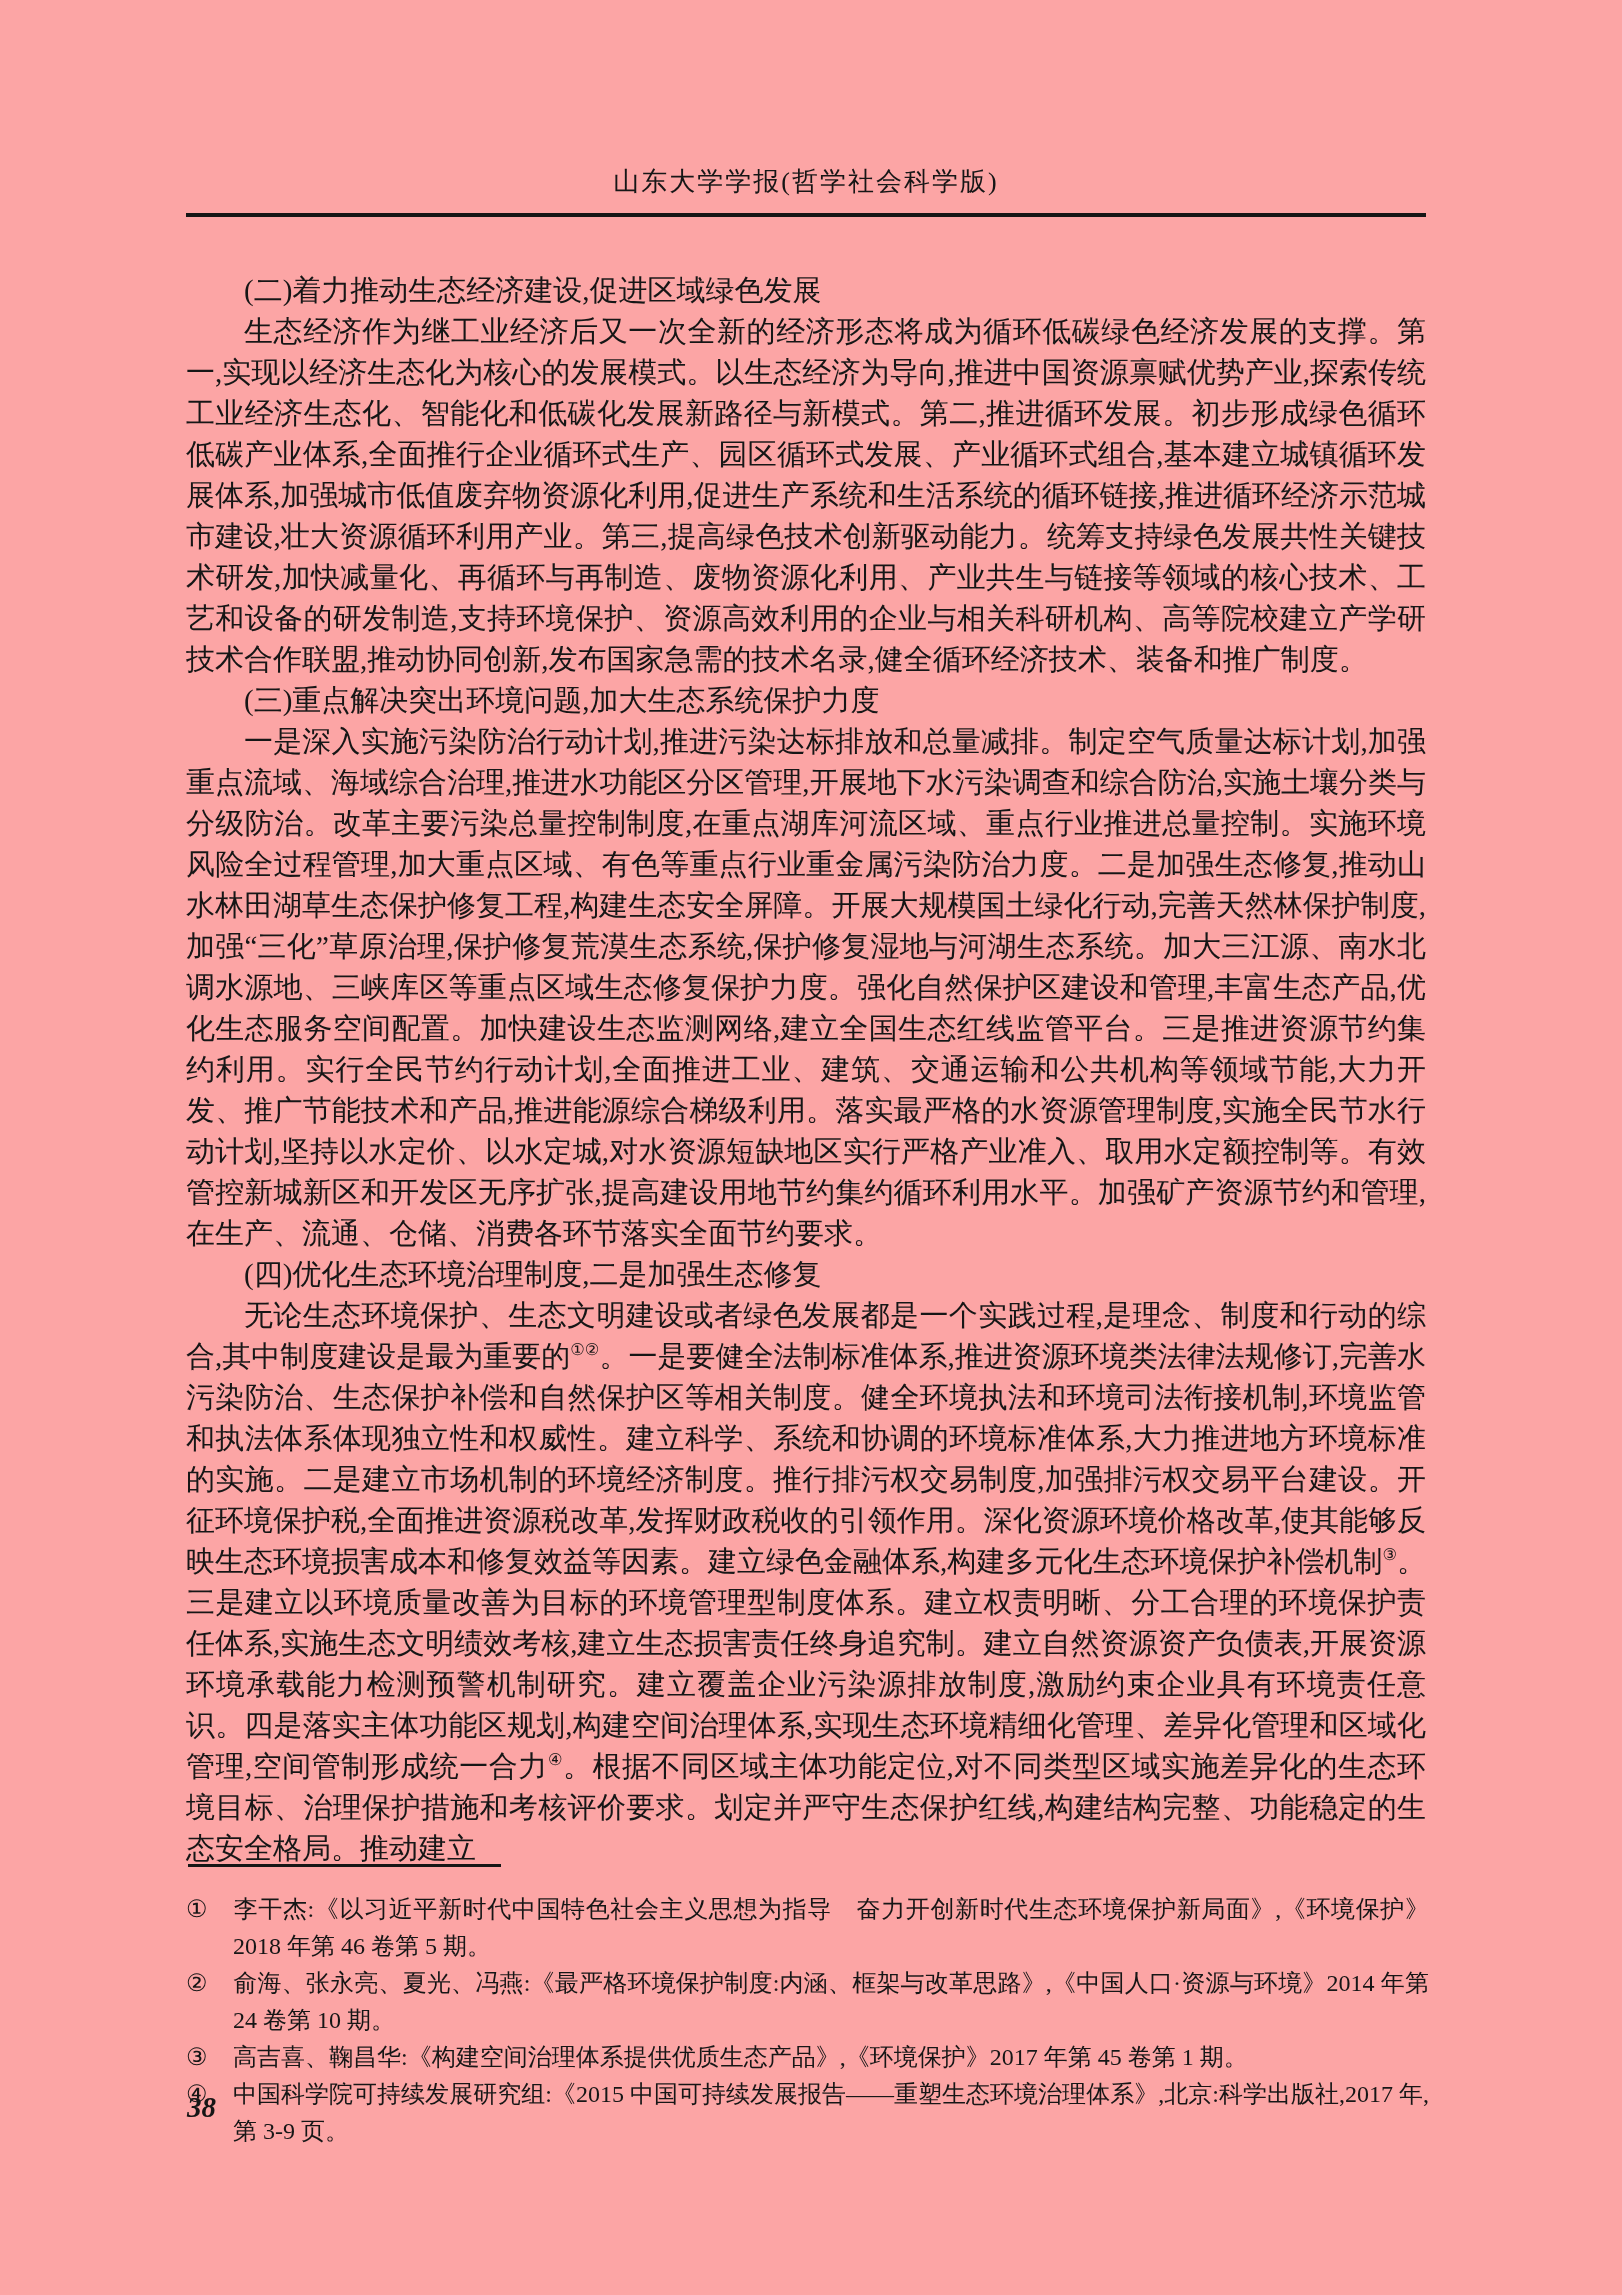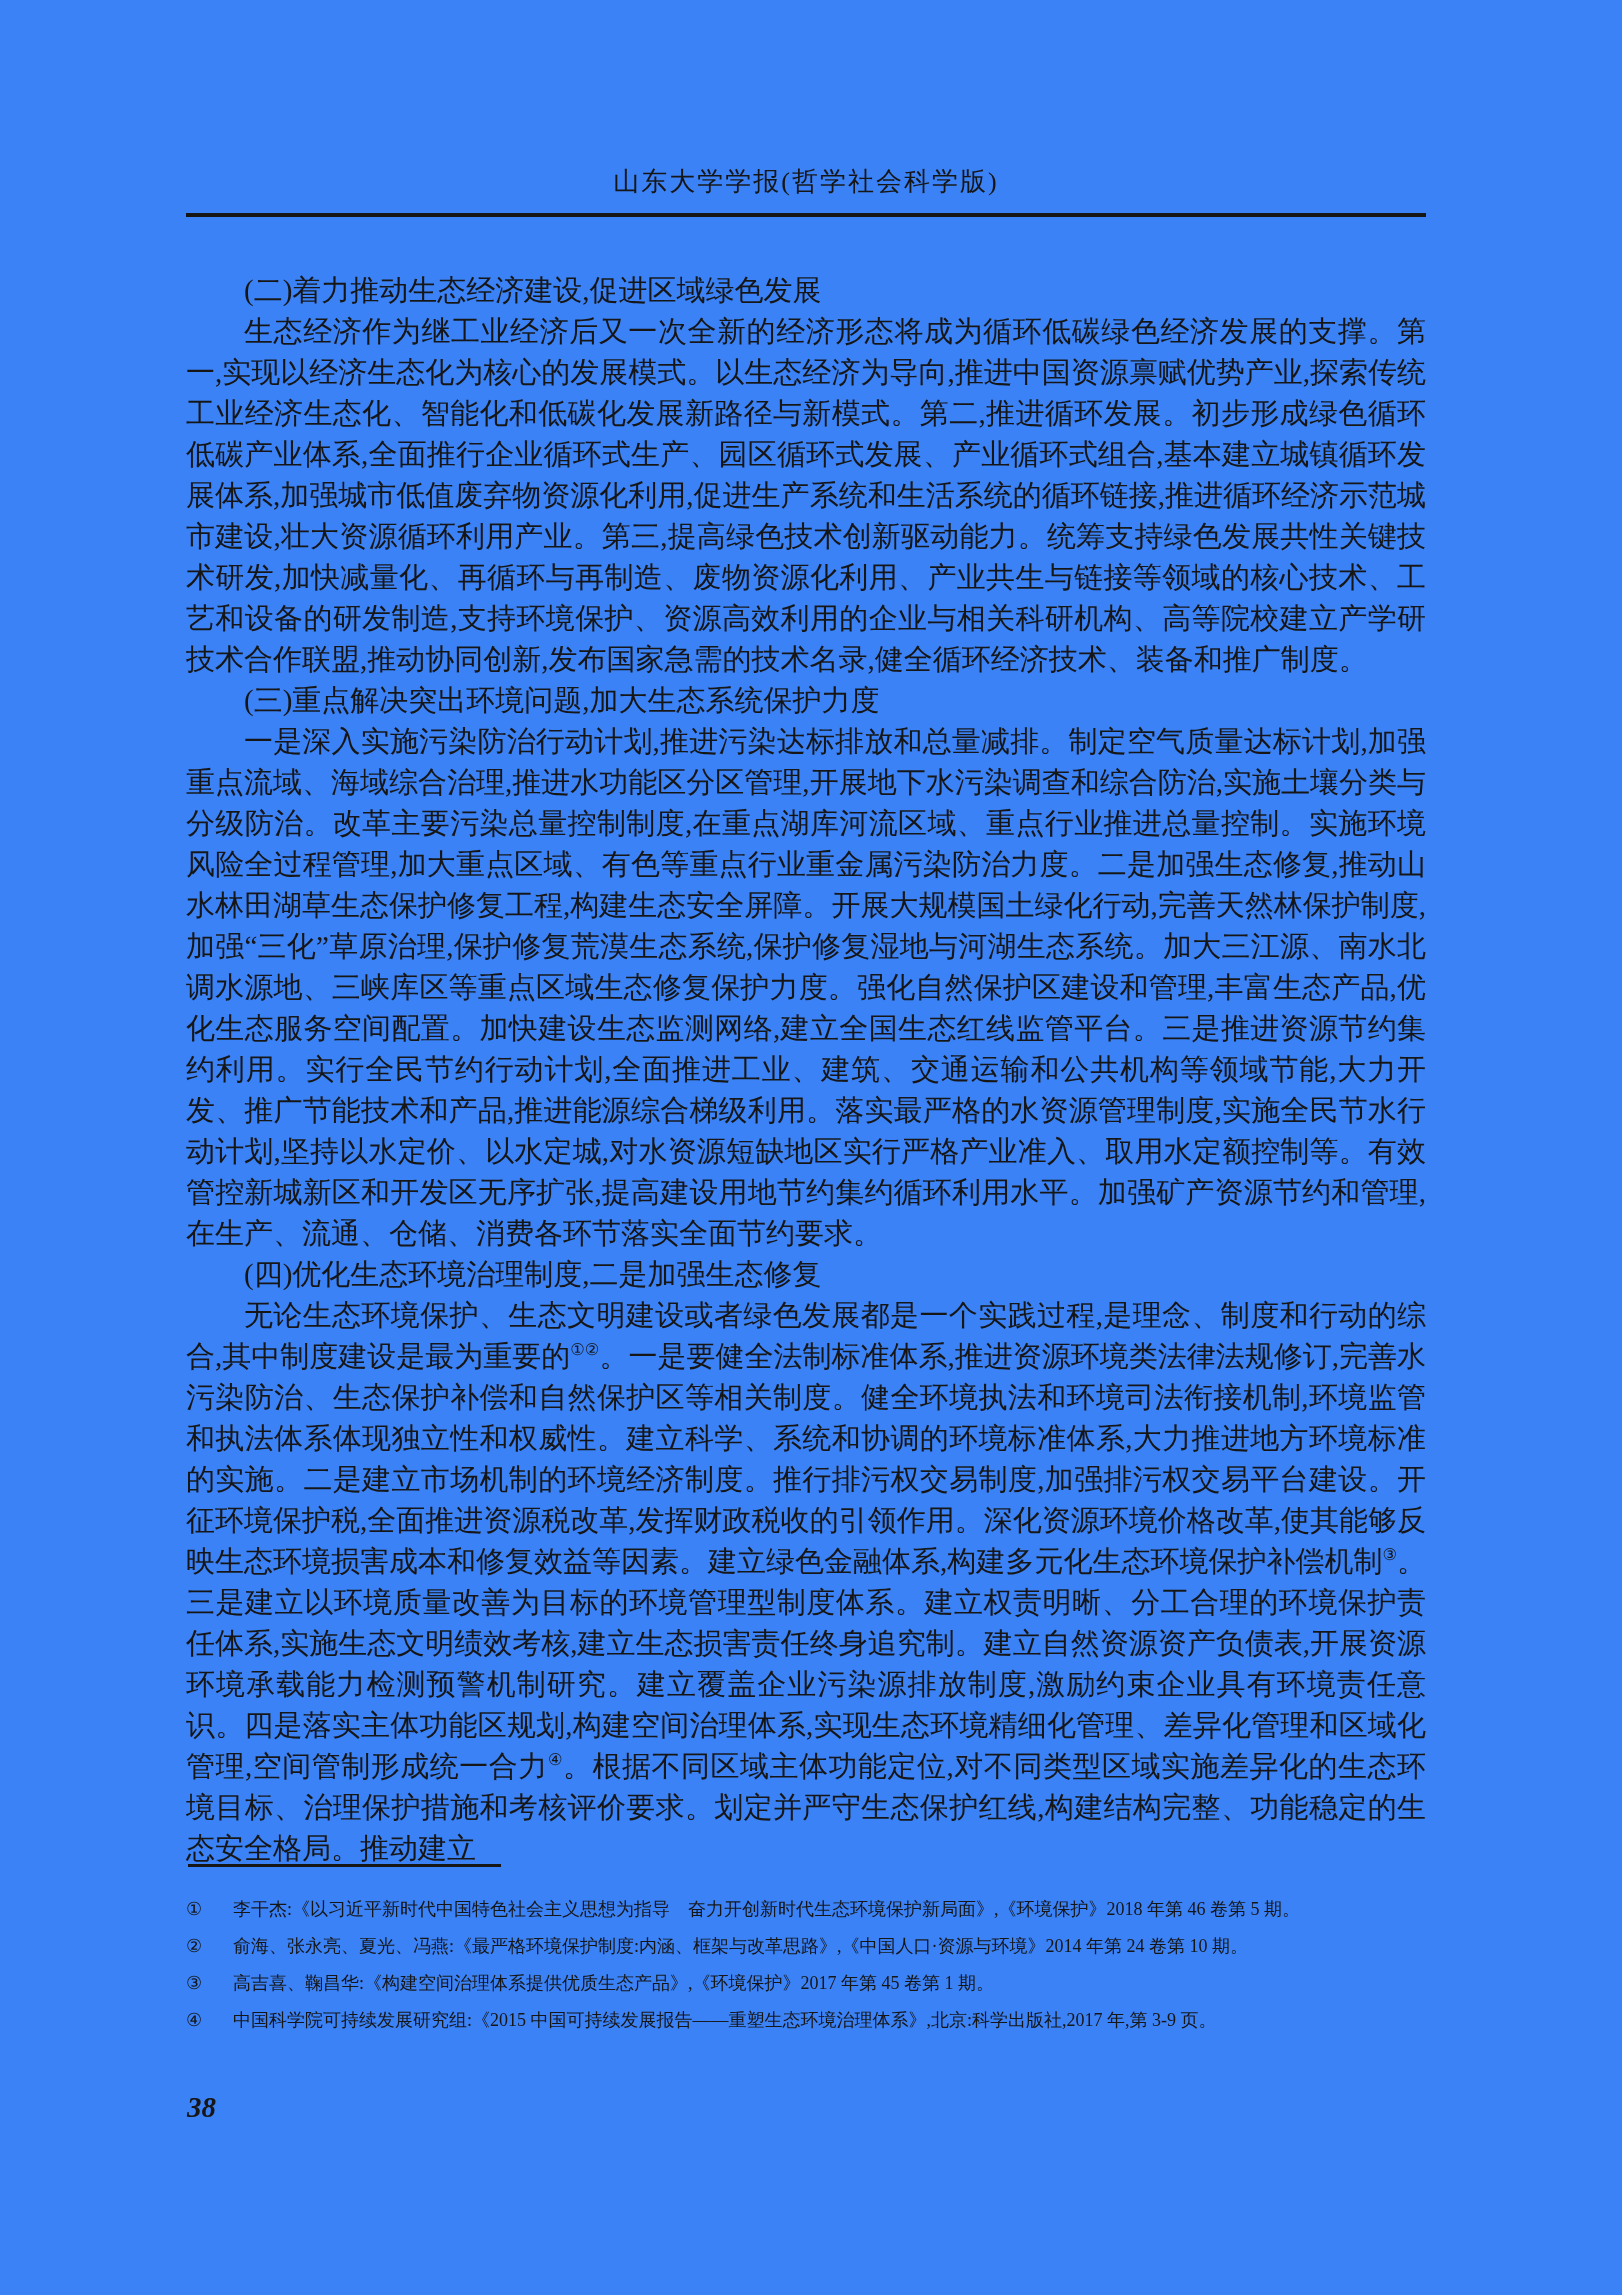--- a/index.html
+++ b/index.html
@@ -1,20 +1,20 @@
 <!DOCTYPE html>
 <html style="font-size:10.5px"><head>
 <meta charset="utf-8">
 <style>
   html, body { margin: 0; padding: 0; }
   .page {
     position: relative;
     width: 1622px;
     height: 2295px;
-    background: #3b82f6;
+    background: #fca5a5;
     color: #161616;
     font-family: "Liberation Serif", "DejaVu Serif", serif;
     overflow: hidden;
   }
   .header-title {
     position: absolute;
     top: 164px;
     left: 186px;
     width: 1240px;
     text-align: center;
@@ -54,21 +54,21 @@
     left: 188px;
     width: 313px;
     height: 2.6px;
     background: #161616;
   }
   .footnotes {
     position: absolute;
     top: 1891px;
     left: 186px;
     width: 1243px;
-    font-size: 18px;
+    font-size: 24px;
     line-height: 37px;
     text-align: justify;
   }
   .fn { padding-left: 47px; }
   .fn-marker {
     display: inline-block;
     width: 47px;
     margin-left: -47px;
   }
   .page-number {

